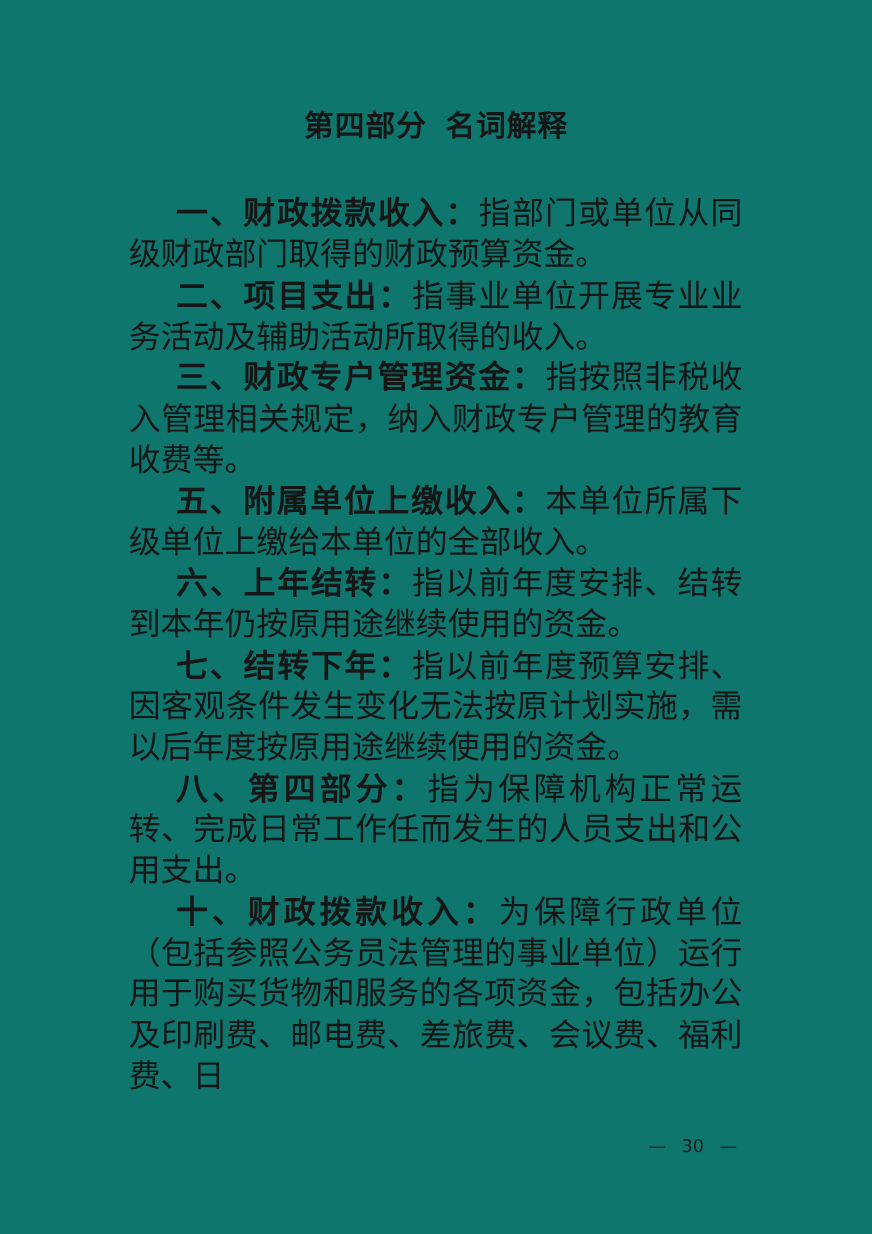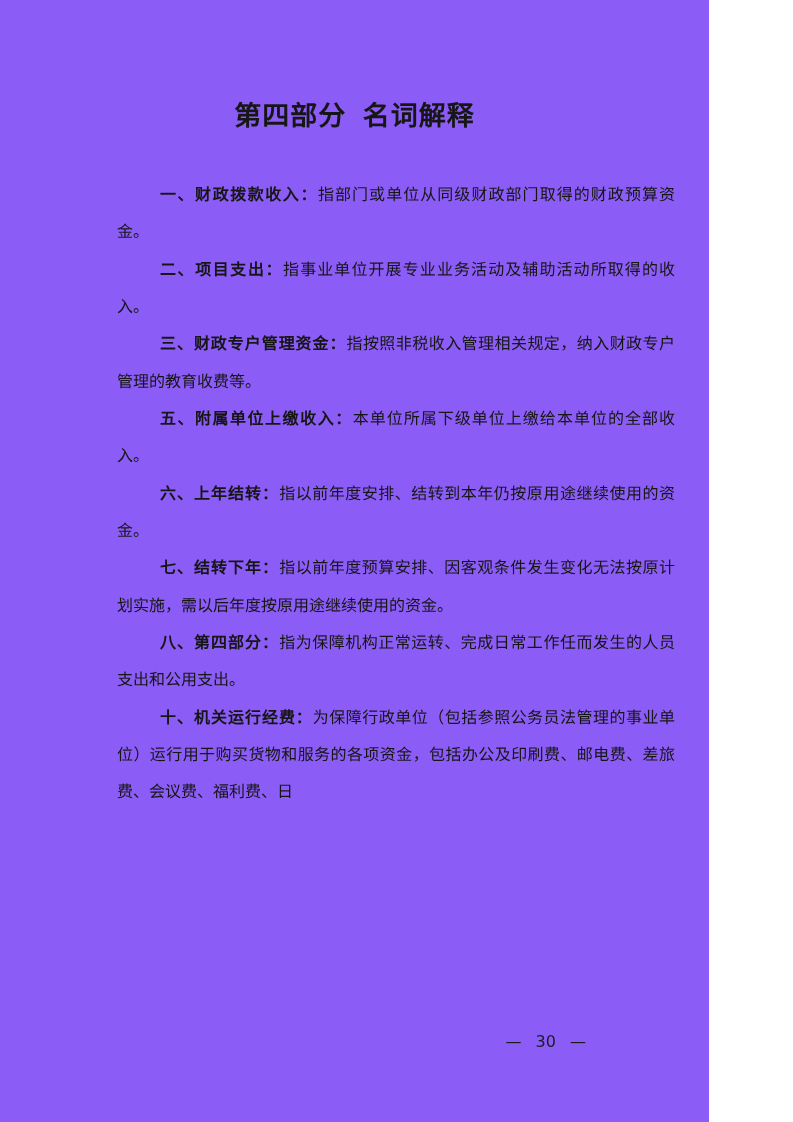--- a/index.html
+++ b/index.html
@@ -2,23 +2,23 @@
 <html lang="zh-CN"><head>
 <meta charset="utf-8">
 <style>
   html, body {
     margin: 0;
     padding: 0;
     background: #ffffff;
   }
   .page {
     position: relative;
-    width: 709px;
+    width: 793px;
     height: 1122px;
-    background: #8b5cf6;
+    background: #0f766e;
     color: #161616;
     overflow: hidden;
   }
   .doc-title {
     position: absolute;
     top: 94px;
     left: 0;
     width: 100%;
     text-align: center;
     font-family: "DejaVu Serif", "Liberation Serif", serif;
@@ -30,21 +30,21 @@
     white-space: pre;
   }
   .doc-body {
     position: absolute;
     top: 176px;
     left: 117px;
     width: 558px;
   }
   .para {
     margin: 0;
-    font-size: 16px;
+    font-size: 29px;
     line-height: 37.33px;
     text-align: justify;
     text-indent: 43px;
     font-family: "DejaVu Serif", "Liberation Serif", serif;
   }
   .term {
     font-family: "DejaVu Sans", "Liberation Sans", sans-serif;
     font-weight: 700;
     letter-spacing: 0.5px;
   }
@@ -82,19 +82,19 @@
 
     <p class="para"><span class="term">五、附属单位上缴收入：</span><span class="def">本单位所属下级单位上缴给本单位的全部收入。</span></p>
 
     <p class="para"><span class="term">六、上年结转：</span><span class="def">指以前年度安排、结转到本年仍按原用途继续使用的资金。</span></p>
 
     <p class="para"><span class="term">七、结转下年：</span><span class="def">指以前年度预算安排、因客观条件发生变化无法按原计划实施，需以后年度按原用途继续使用的资金。</span></p>
 
     <p class="para"><span class="term">八、第四部分：</span><span class="def">指为保障机构正常运转、完成日常工作任而发生的人员支出和公用支出。</span></p>
 
 
-    <p class="para"><span class="term">十、机关运行经费：</span><span class="def">为保障行政单位（包括参照公务员法管理的事业单位）运行用于购买货物和服务的各项资金，包括办公及印刷费、邮电费、差旅费、会议费、福利费、日</span></p>
+    <p class="para"><span class="term">十、财政拨款收入：</span><span class="def">为保障行政单位（包括参照公务员法管理的事业单位）运行用于购买货物和服务的各项资金，包括办公及印刷费、邮电费、差旅费、会议费、福利费、日</span></p>
 
   </div>
 
   <div class="page-footer">— 30 —</div>
 
 </div>
 
 </body></html>

